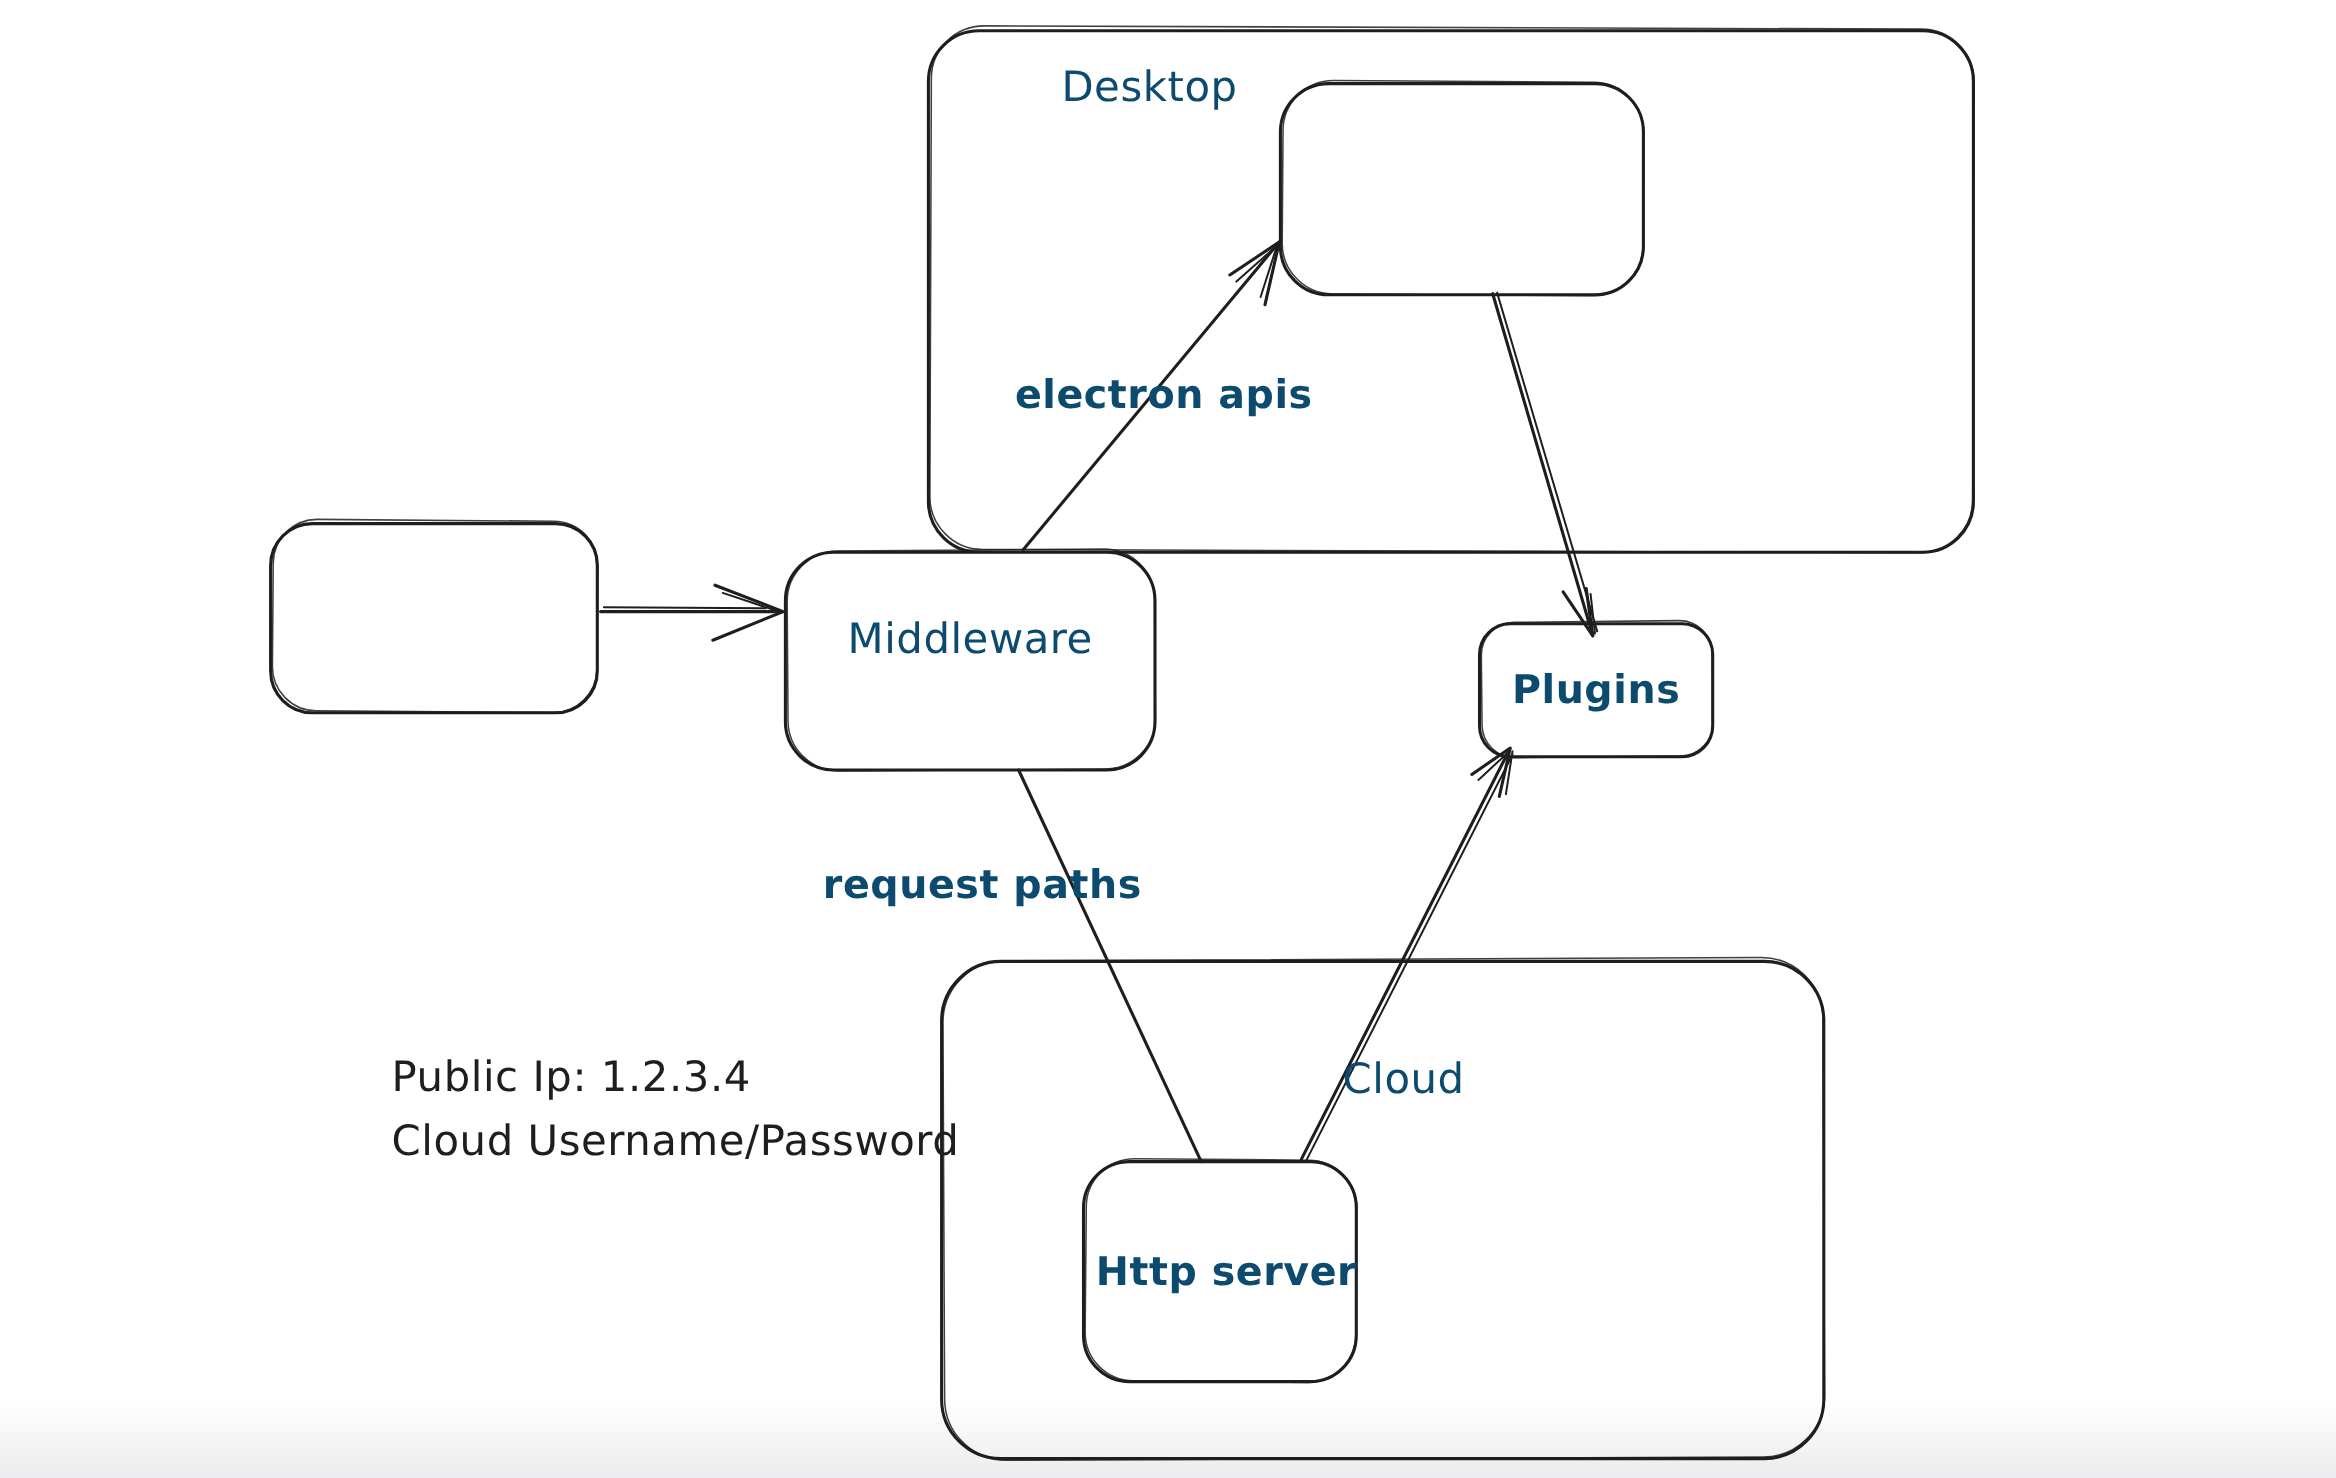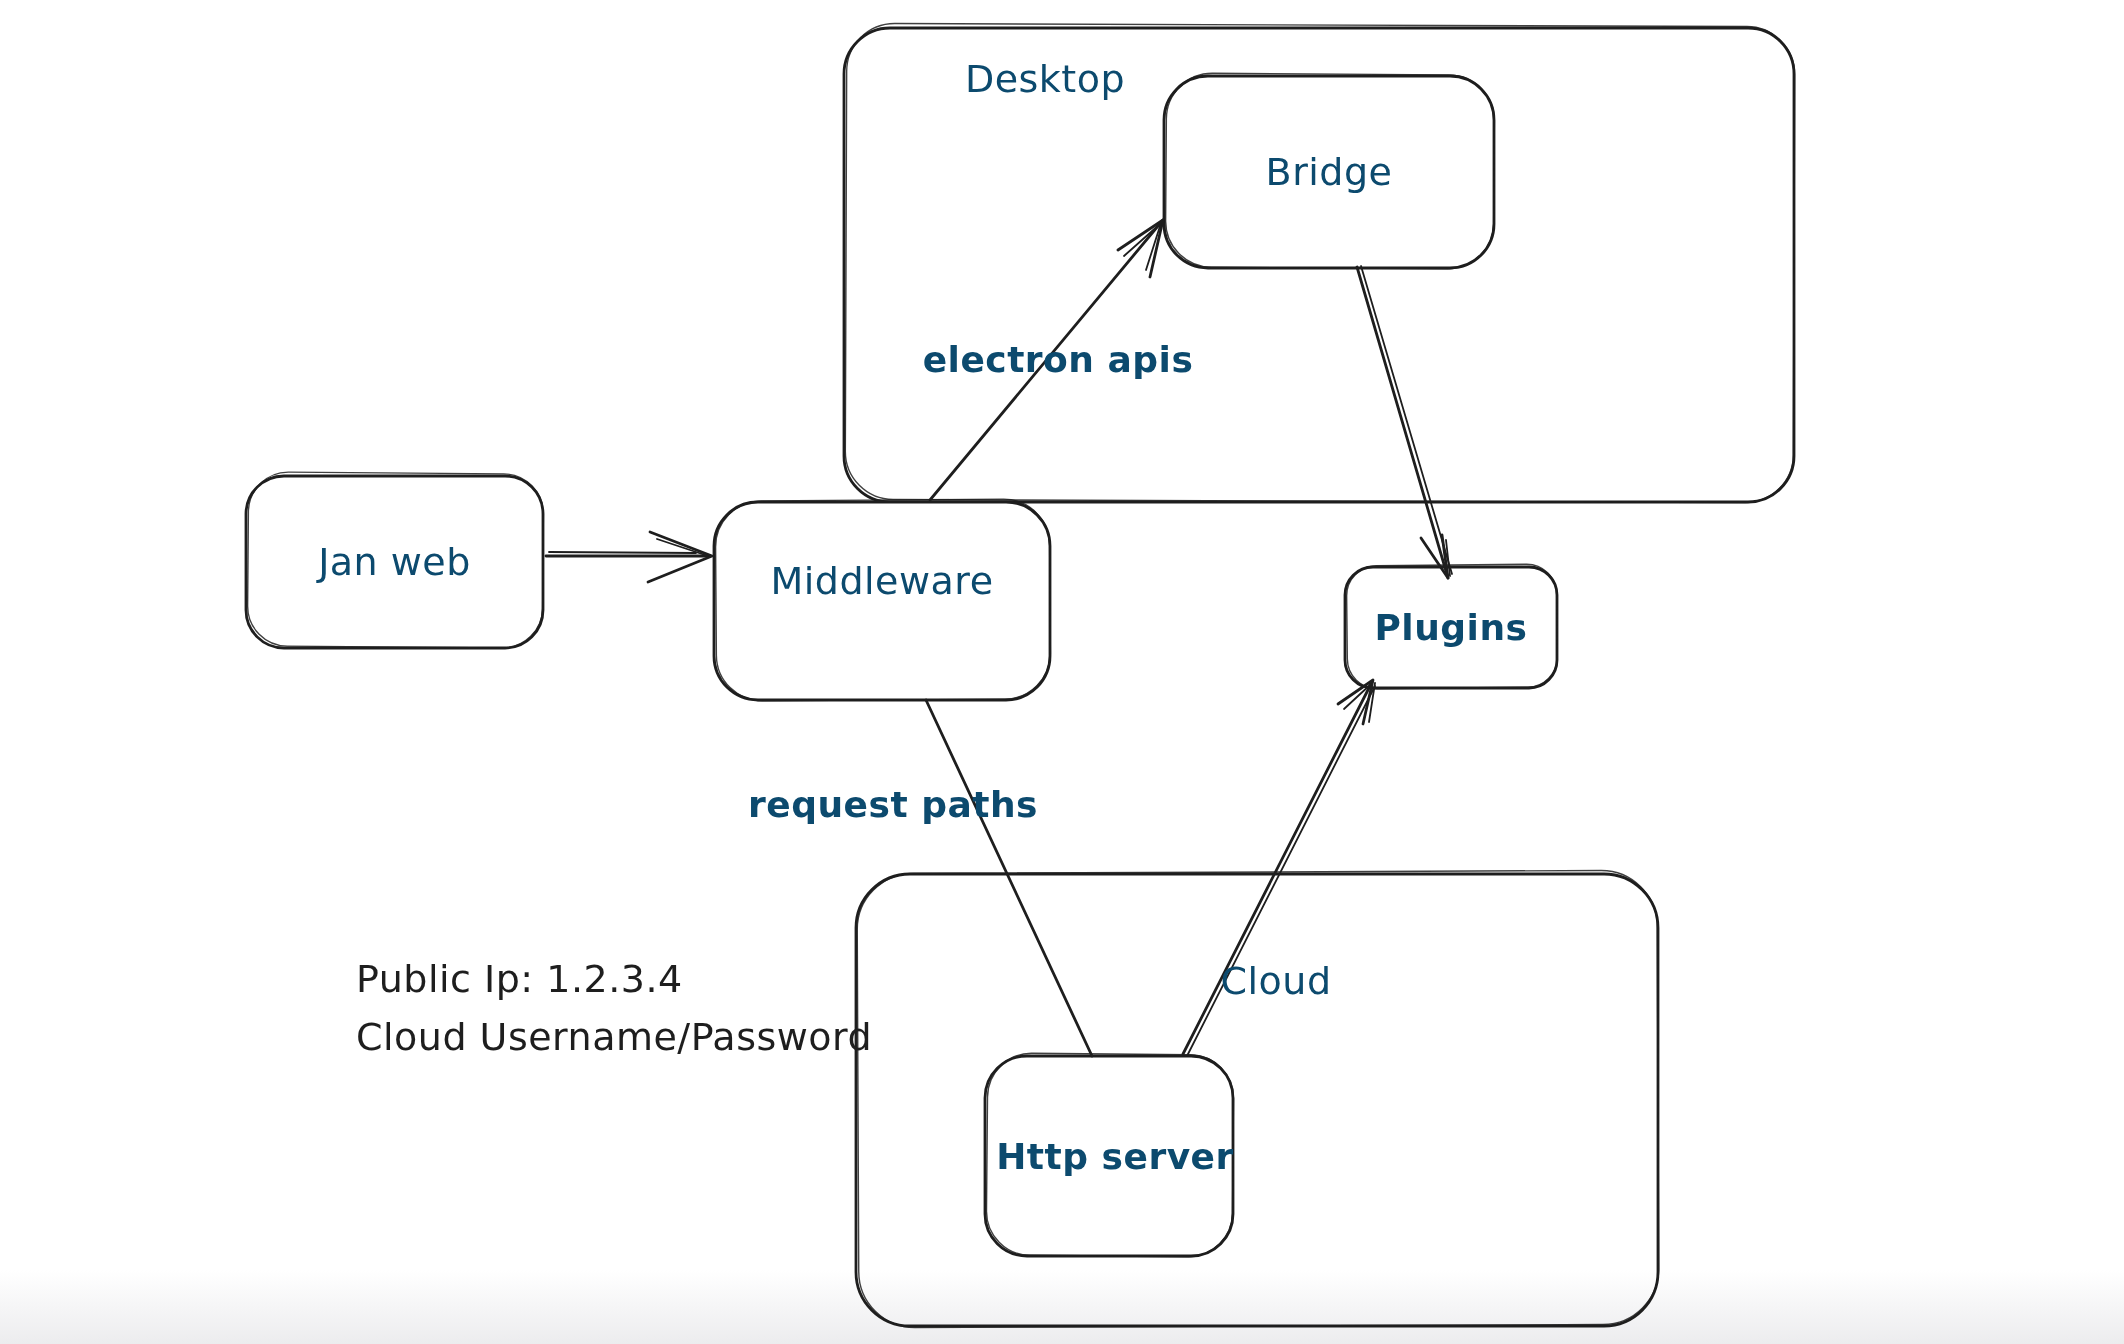--- a/index.html
+++ b/index.html
@@ -152,23 +152,21 @@
       <path class="edge thin" d="M 1187 1056 L 1375 686"></path>
       <path class="edge" d="M 1338 704 L 1373 680 L 1363 724"></path>
       <path class="edge thin" d="M 1344 709 L 1371 684"></path>
       <path class="edge thin" d="M 1369 722 L 1375 683"></path>
     </g>
   </svg>
 
   <div class="lbl" style="left:940px; top:54px; width:210px; height:50px;">Desktop</div>
   <div class="lbl" style="left:1193px; top:956px; width:166px; height:50px;text-align:right;">Cloud</div>
 
-  <div class="lbl" style="left:246px; top:476px; width:297px; height:172px;">Jan web</div>
   <div class="lbl" style="left:714px; top:502px; width:336px; height:158px;">Middleware</div>
-  <div class="lbl" style="left:1164px; top:76px; width:330px; height:192px;">Bridge</div>
   <div class="lbl small" style="left:1345px; top:567px; width:212px; height:121px;">Plugins</div>
   <div class="lbl small" style="left:985px; top:1056px; width:260px; height:200px;">Http server</div>
 
   <div class="lbl small" style="left:918px; top:334px; width:280px; height:50px;">electron apis</div>
   <div class="lbl small" style="left:743px; top:779px; width:300px; height:50px;">request paths</div>
 
   <div class="annotation-block">
     <div class="annotation-line">Public Ip: 1.2.3.4</div>
     <div class="annotation-line">Cloud Username/Password</div>
   </div>

